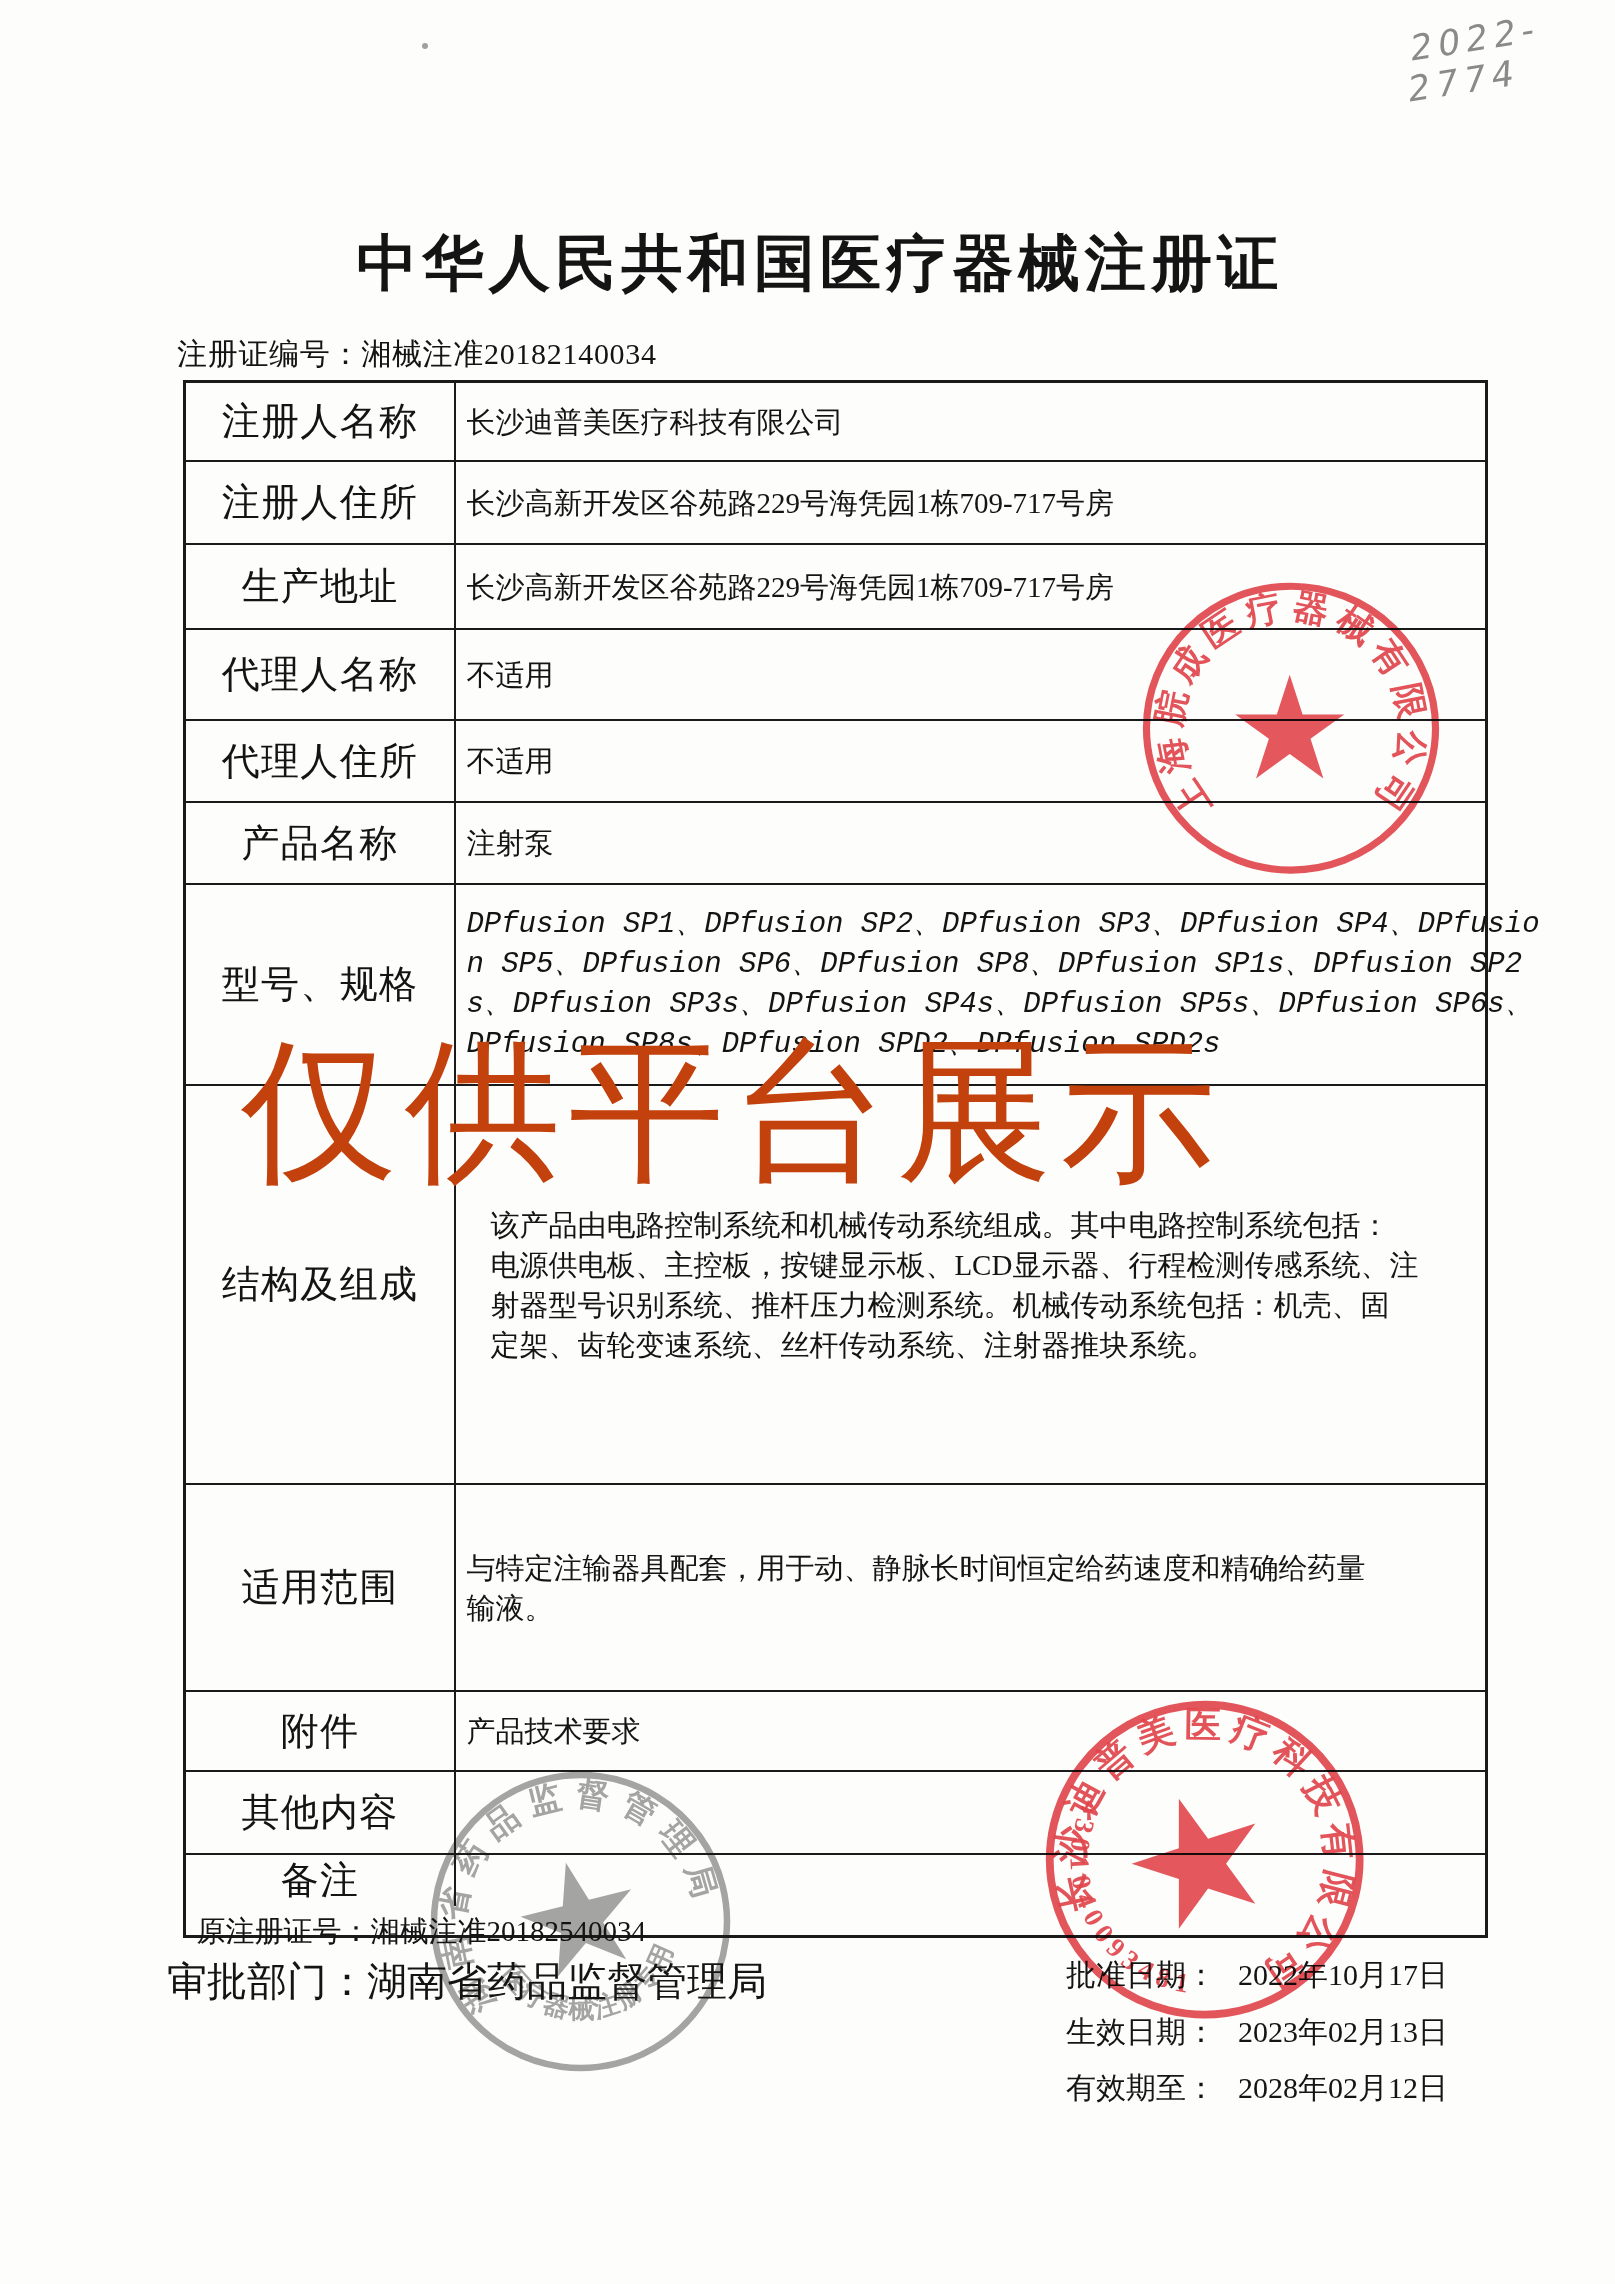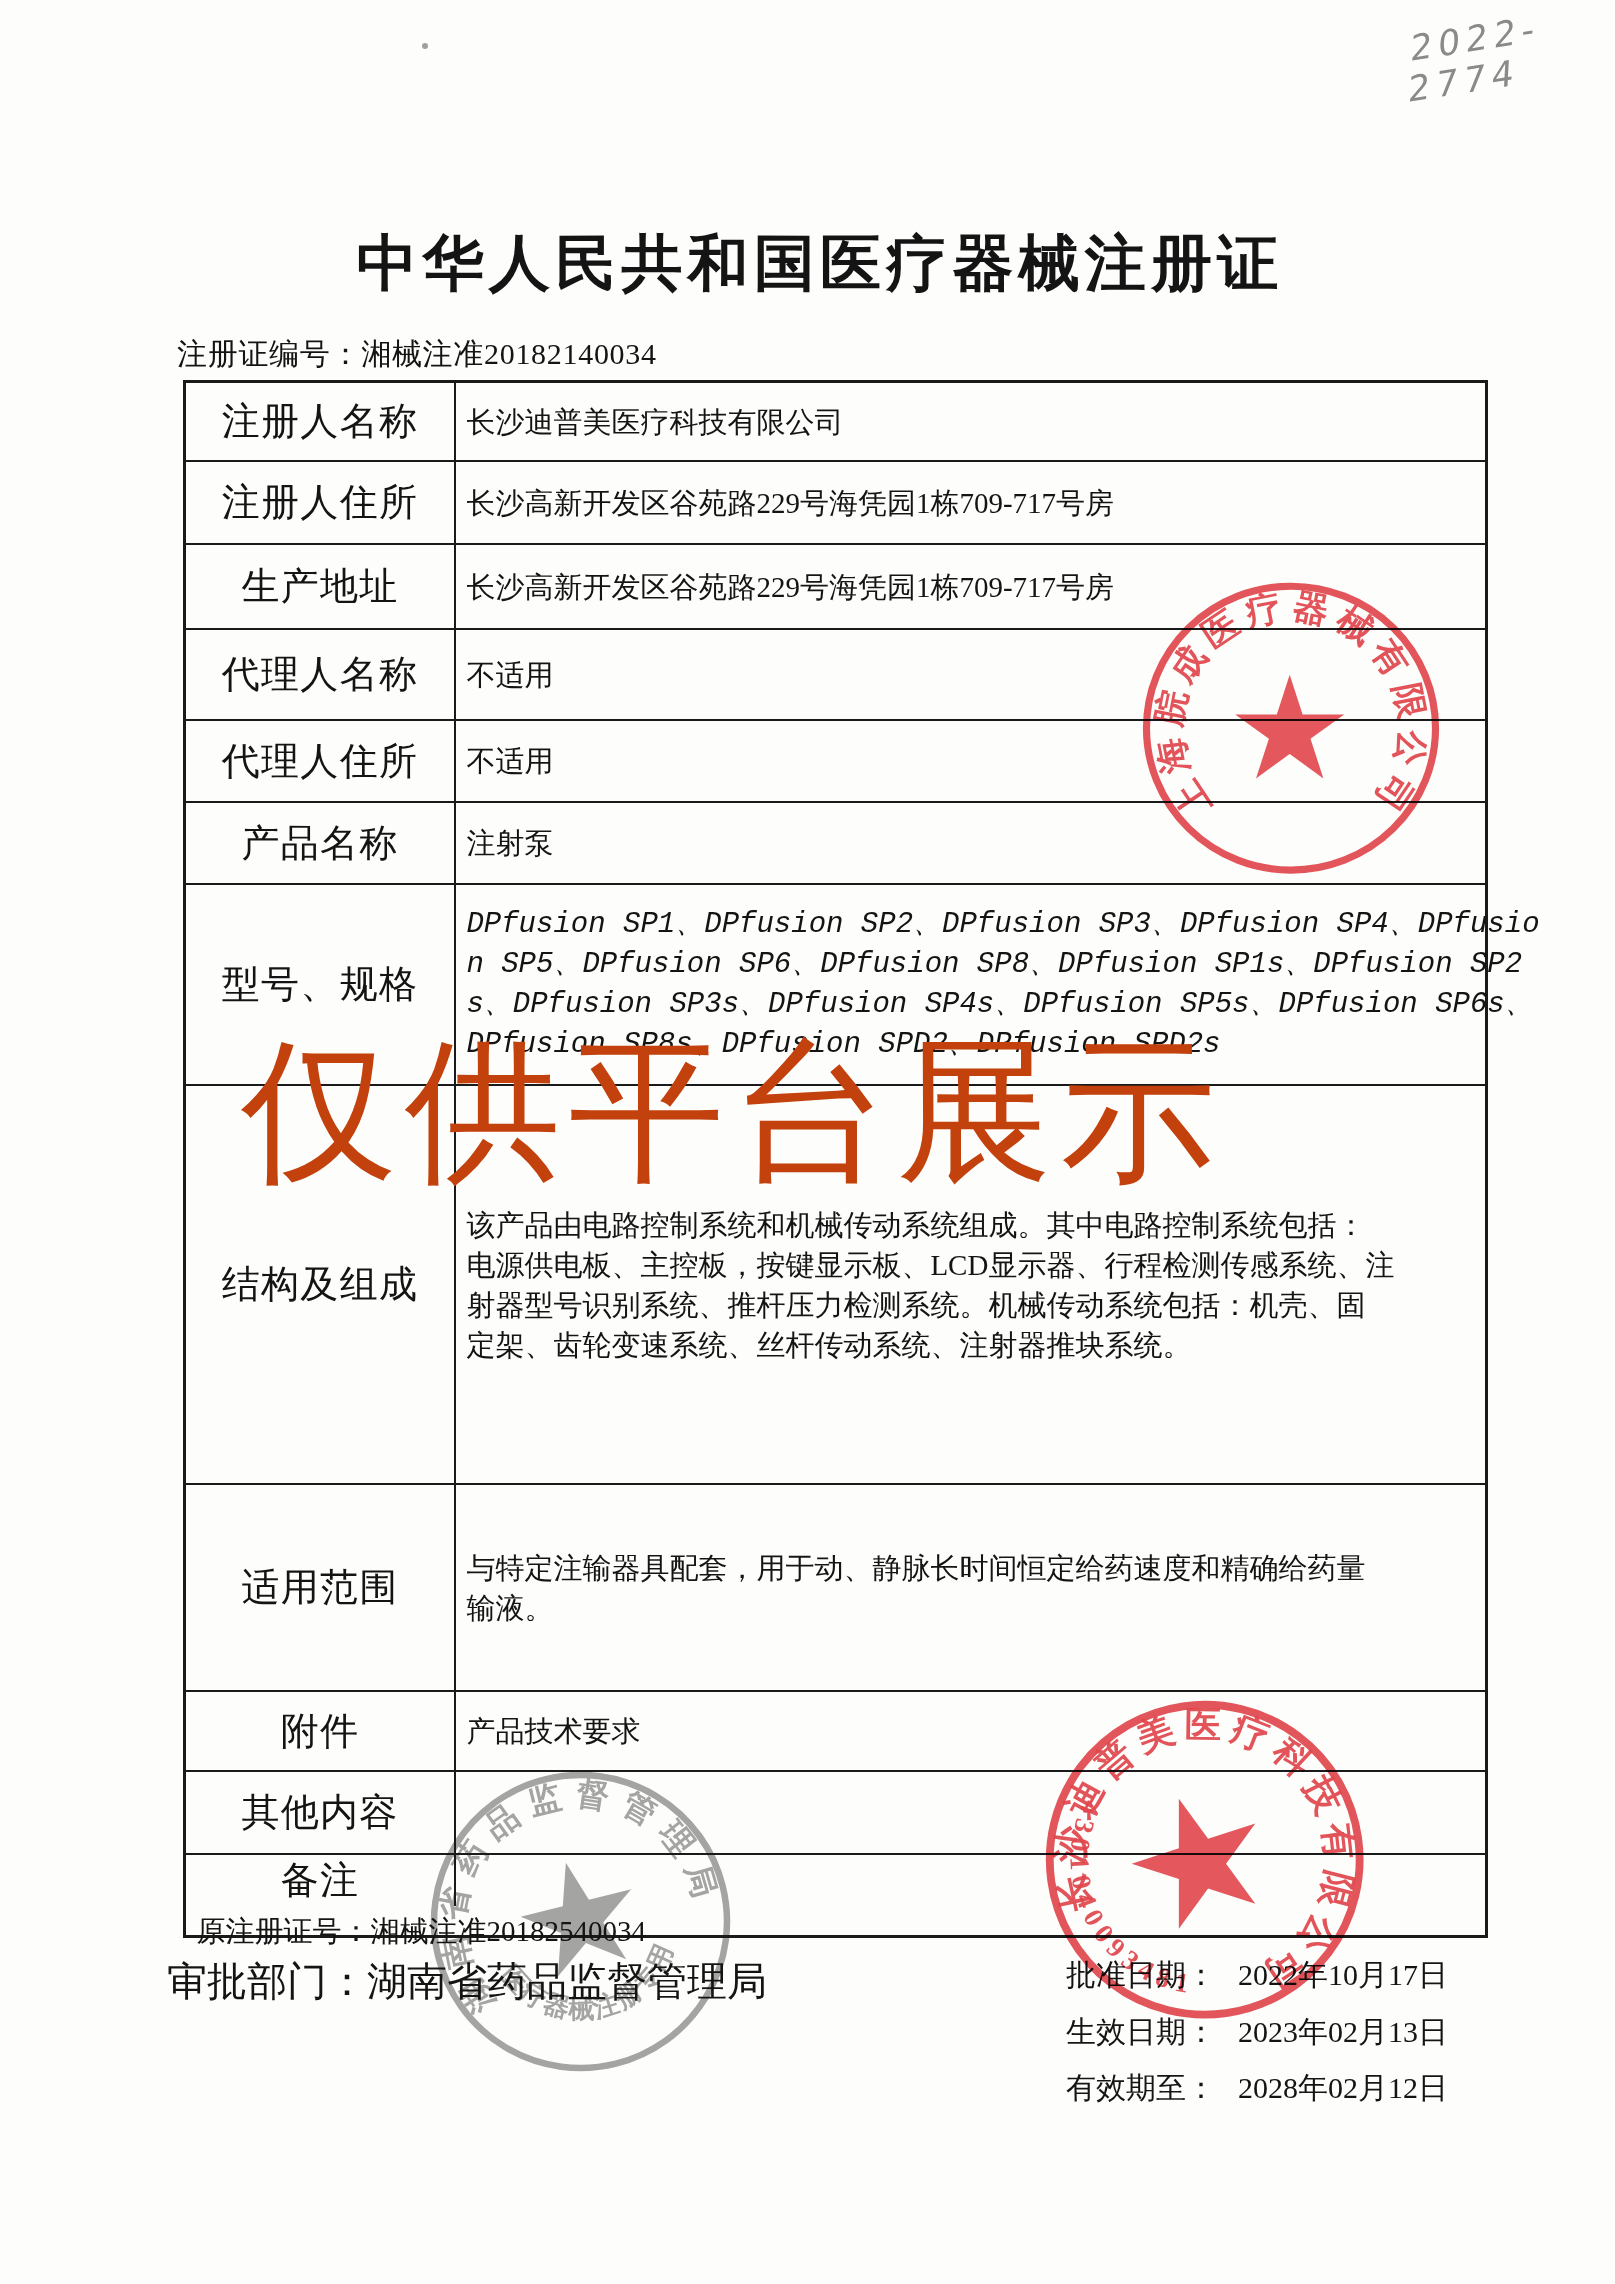--- a/index.html
+++ b/index.html
@@ -21,21 +21,21 @@
        border:3.3px solid #1a1a1a;box-sizing:border-box;z-index:2;background:transparent;}
   .row{display:flex;border-bottom:2.6px solid #1a1a1a;box-sizing:border-box;}
   .row:last-child{border-bottom:none;flex-direction:column;}
   .cell{box-sizing:border-box;}
   .cell.lbl{width:270px;flex:none;border-right:2.6px solid #1a1a1a;display:flex;
        align-items:center;justify-content:center;font-size:38px;letter-spacing:1.3px;text-align:right;}
   .cell.val{flex:1;display:flex;flex-direction:column;justify-content:center;
        padding:5.2px 15.6px 5.2px 10.4px;font-size:29px;line-height:39px;}
   .val .line{line-height:40px;white-space:nowrap;}
   .model-cell{font-family:"Liberation Mono","DejaVu Sans Mono",monospace;font-size:27px;padding-top:19.6px;font-style:italic;}
-  .struct-cell{padding-top:39px;}
+  .struct-cell{padding-top:39px;margin-left:24px;}
   .scope-cell{padding-top:19.6px;}
 
   .watermark{position:absolute;top:1031px;left:241px;font-size:156px;font-weight:400;
        letter-spacing:7.8px;color:#c2410c;white-space:nowrap;z-index:6;line-height:163px;}
 
   .seal{position:absolute;mix-blend-mode:multiply;}
   .seal-top{left:1138px;top:577px;z-index:5;}
   .seal-bottom{left:1043px;top:1695px;z-index:5;}
   .seal-gray{left:424px;top:1762px;z-index:1;}
   .seal text{font-family:"Liberation Serif","DejaVu Serif",serif;font-weight:600;}

